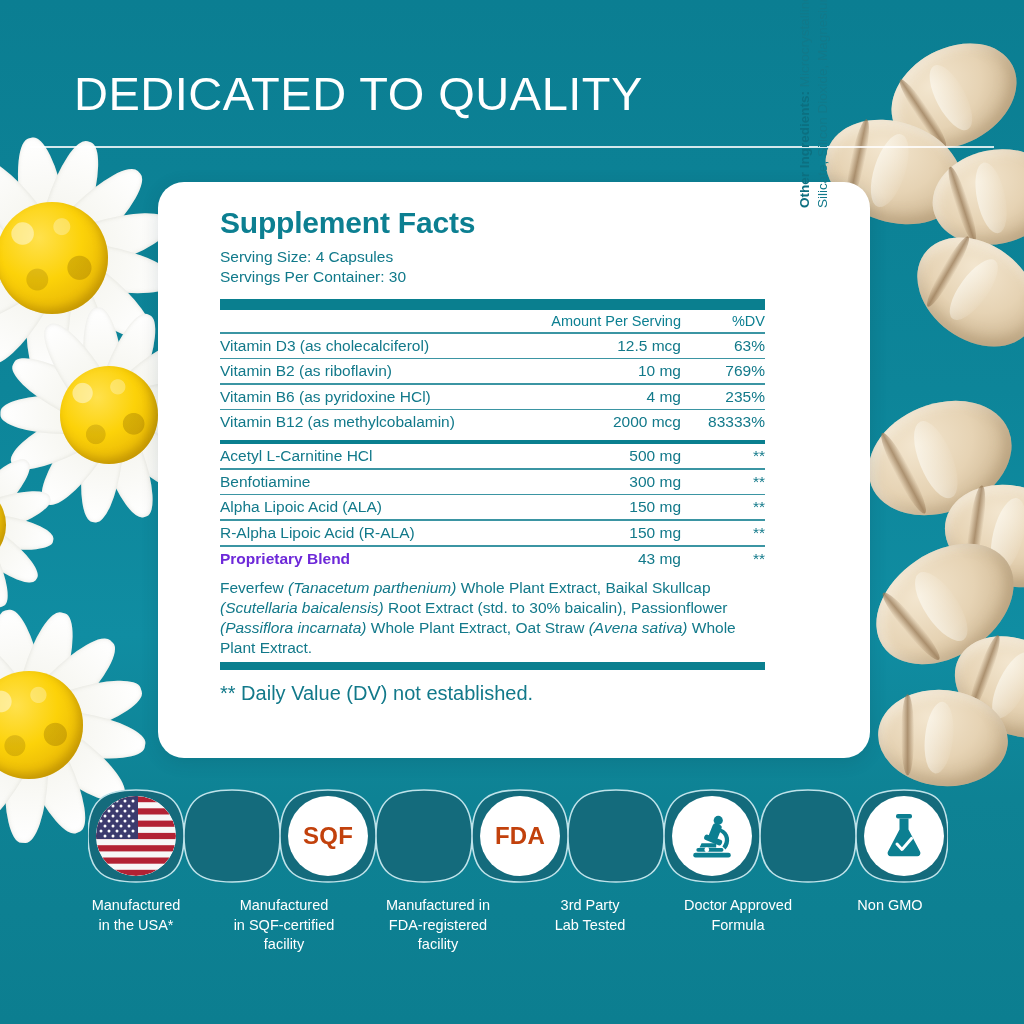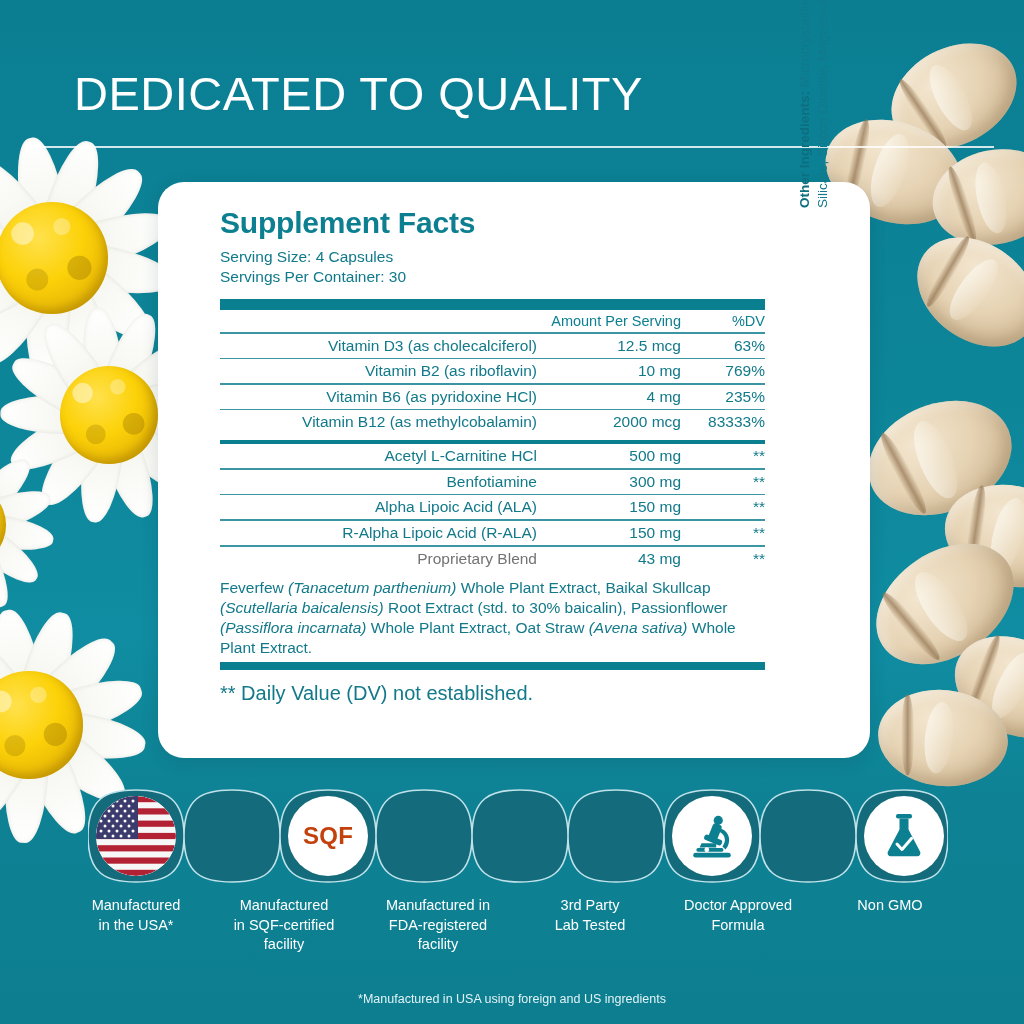--- a/index.html
+++ b/index.html
@@ -167,31 +167,31 @@
   table.facts td, table.facts th {
     padding: 3px 0 3px 0;
     vertical-align: baseline;
   }
   .hdr-row th {
     font-size: 14.5px;
     font-weight: normal;
     color: #0c7f91;
     padding: 3px 0 4px 0;
   }
-  .col-name  { text-align: right; }
+  .col-name  { text-align: left; }
   .col-amt   { text-align: right; width: 150px; padding-right: 6px !important; }
   .col-dv    { text-align: right; width: 78px; }
 
   .rule-row td {
     padding: 0 !important;
     height: 1.6px;
     background: #3b95a3;
   }
 
-  .blend-name { font-weight: normal; color: #737373; }
+  .blend-name { font-weight: bold; color: #6d28d9; }
 
   .blend-text {
     font-size: 15.5px;
     line-height: 1.3;
     color: #12798a;
     margin-top: 7px;
   }
   .blend-text i { font-style: italic; }
 
   .footnote {
@@ -556,20 +556,23 @@
               <circle cx="33" cy="40" r="1.5"></circle>
           </g>
         </g>
       </svg>
     </div>
 
     <div class="badge" style="left:200px;">
       <span class="badge-txt">SQF</span>
     </div>
 
+    <div class="badge" style="left:392px;">
+      <span class="badge-txt">FDA</span>
+    </div>
 
     <div class="badge" style="left:584px;">
       <svg width="50" height="50" viewBox="0 0 48 48">
         <g fill="#0c7f91">
           <circle cx="30" cy="9" r="4.4"></circle>
           <rect x="22.5" y="12" width="9" height="16" rx="3" transform="rotate(22 27 20)"></rect>
           <rect x="16" y="25" width="18" height="5.5" rx="2.4" transform="rotate(22 25 28)"></rect>
           <path d="M14 31 L28 31 L28 35 L12 35 Z"></path>
           <rect x="9" y="35.5" width="26" height="3.6" rx="1.6"></rect>
           <rect x="6" y="40" width="36" height="4.6" rx="2.2"></rect>
@@ -591,14 +594,13 @@
 
   </div>
 
   <div class="badge-caption" style="left:52px;">Manufactured<br>in the USA*</div>
   <div class="badge-caption" style="left:200px;">Manufactured<br>in SQF-certified<br>facility</div>
   <div class="badge-caption" style="left:354px;">Manufactured in<br>FDA-registered<br>facility</div>
   <div class="badge-caption" style="left:506px;">3rd Party<br>Lab Tested</div>
   <div class="badge-caption" style="left:654px;">Doctor Approved<br>Formula</div>
   <div class="badge-caption" style="left:806px;">Non GMO</div>
 
-  <div class="disclaimer">*Manufactured in USA using foreign and US ingredients</div>
 </div>
 
 </body></html>

